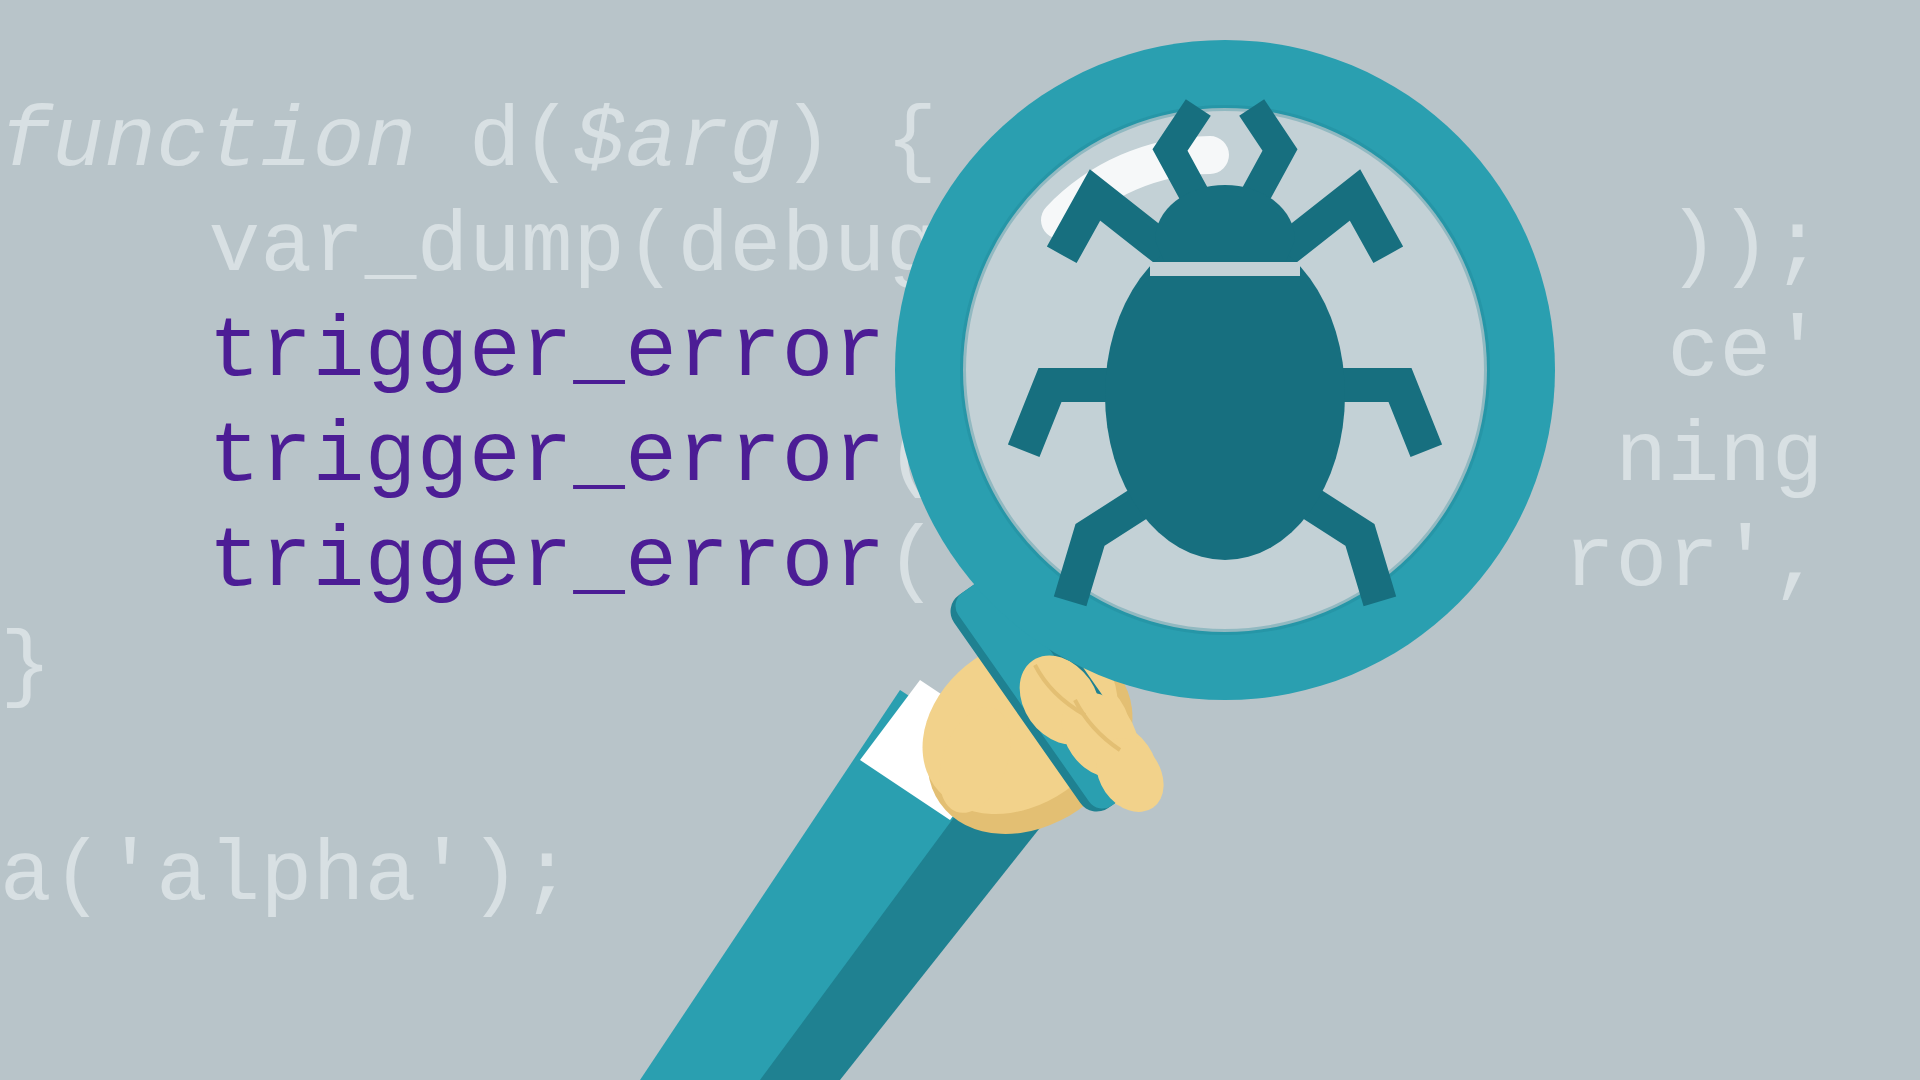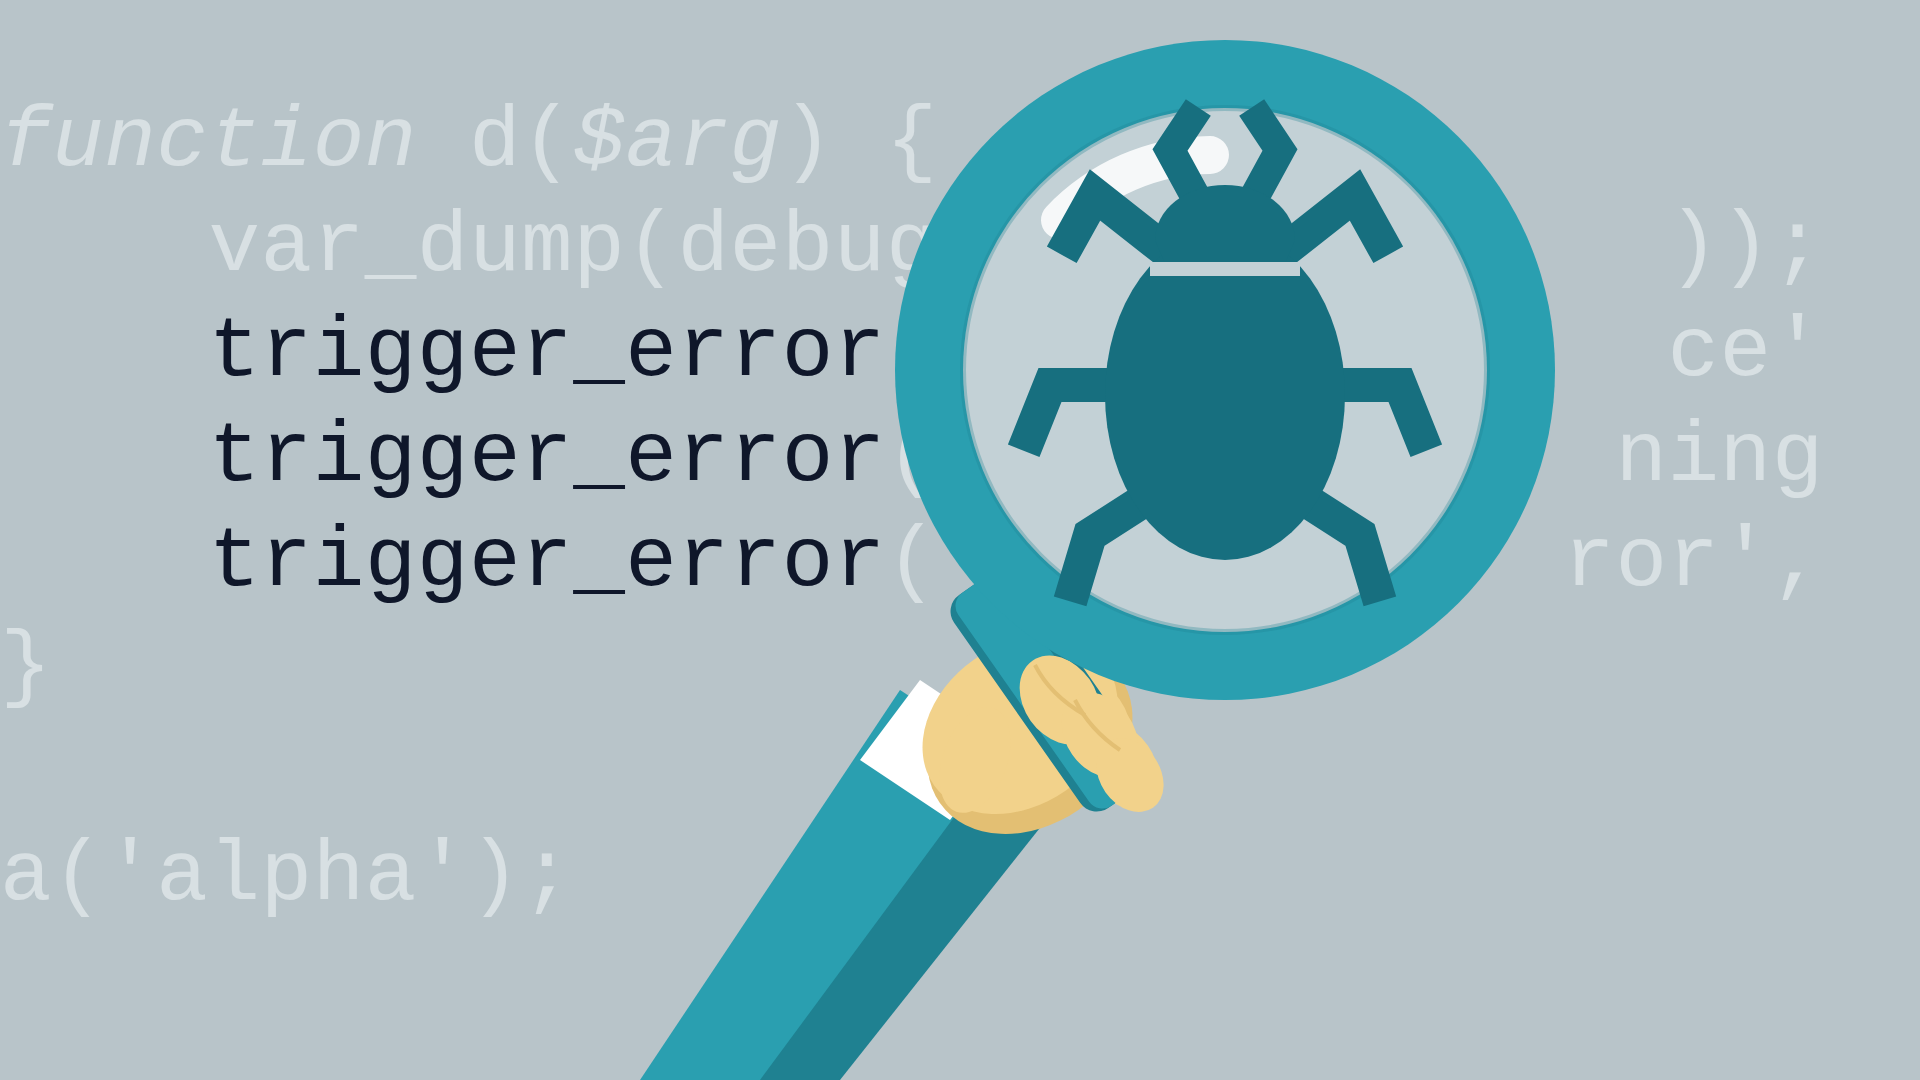--- a/index.html
+++ b/index.html
@@ -17,21 +17,21 @@
     left: 0;
     width: 100%;
     height: 100%;
     padding-top: 90px;
     white-space: pre;
     font-size: 86px;
     line-height: 1.22;
     letter-spacing: 0.5px;
   }
   .code-layer .light { color: #d8e0e3; margin-top: 28px; }
-  .code-layer .teal { color: #0f172a; }
+  .code-layer .teal { color: #4c1d95; }
   .code-layer .italic { font-style: italic; }
   .illus {
     position: absolute;
     top: 0;
     left: 0;
     width: 1920px;
     height: 1080px;
     pointer-events: none;
   }
 </style>

